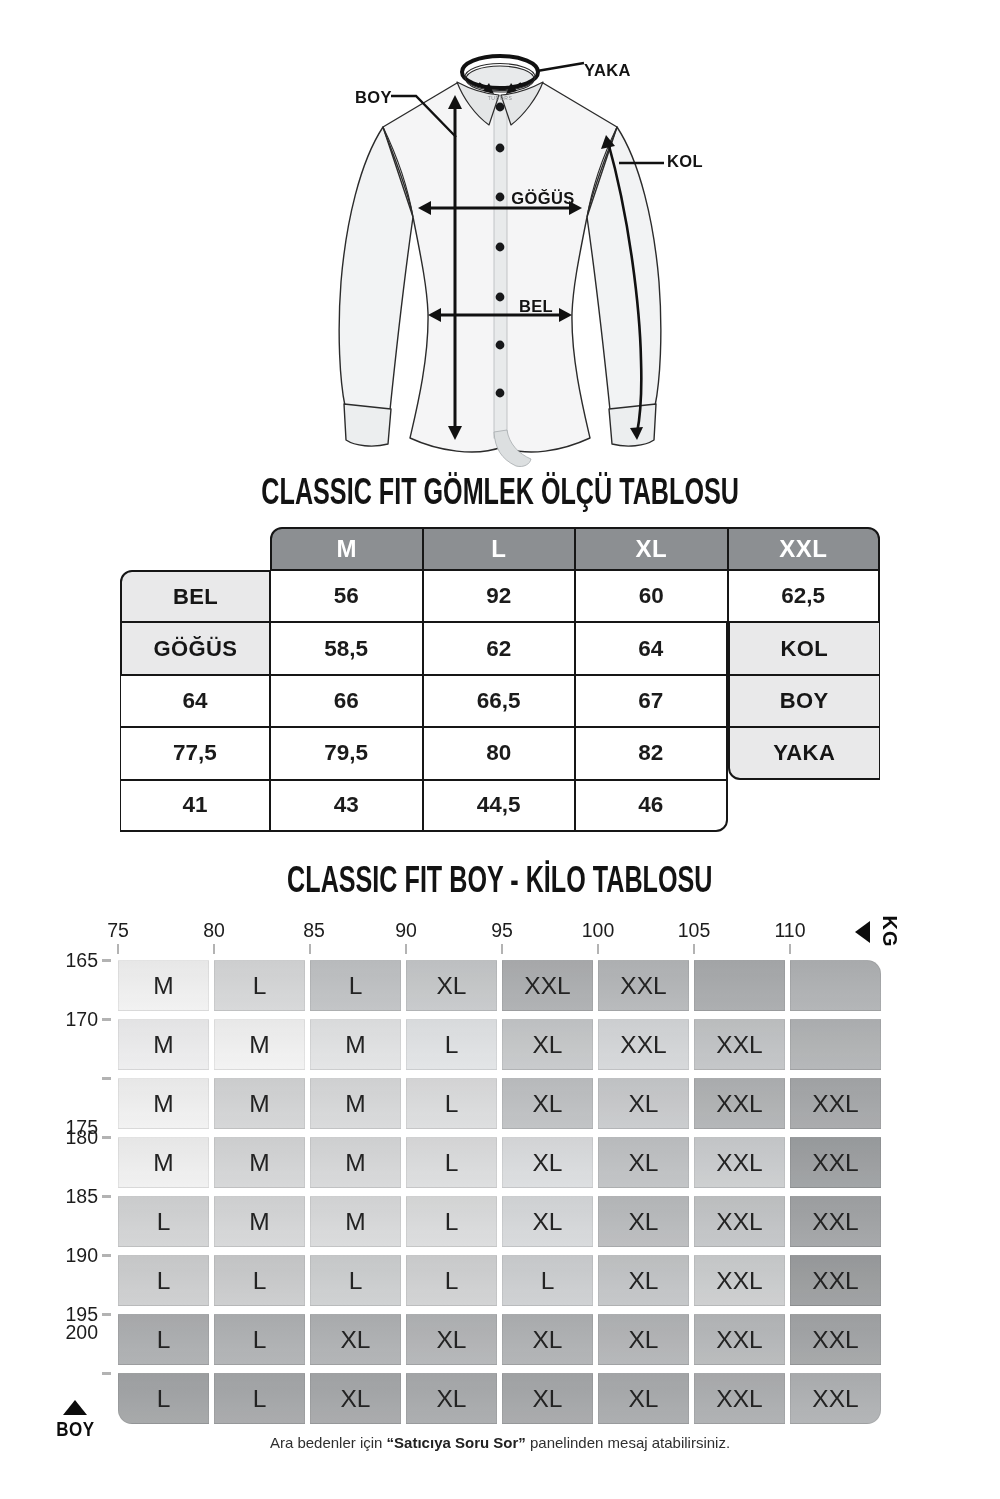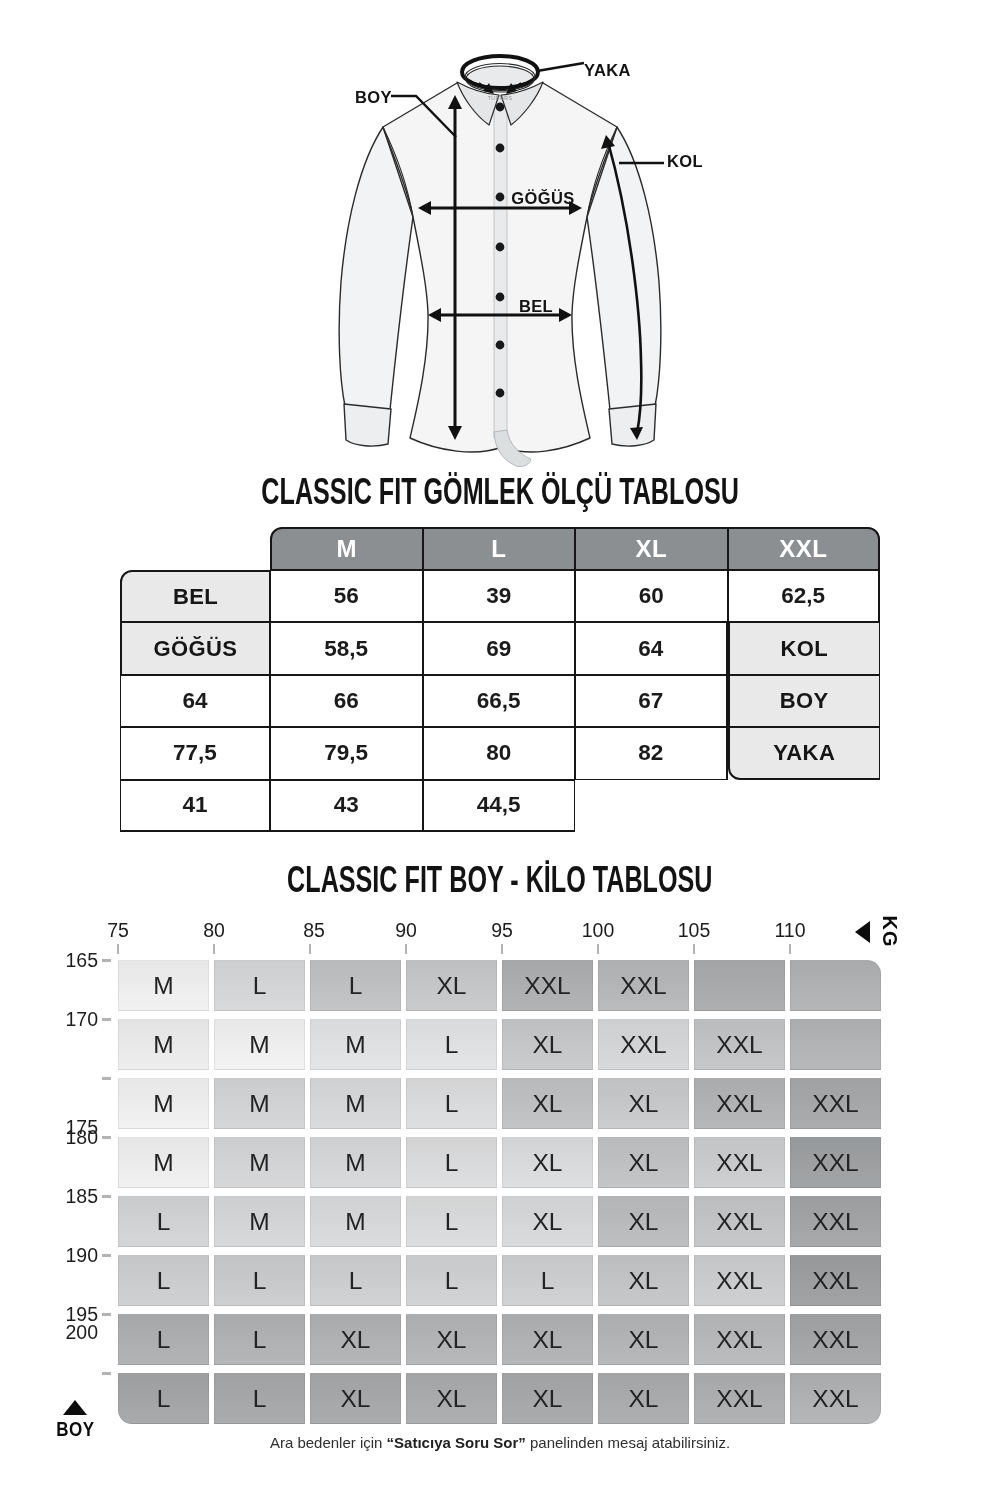--- a/index.html
+++ b/index.html
@@ -151,45 +151,46 @@
 
   <div class="t1">
     <div class="tc corner"></div>
     <div class="tc h bt bl rtl">M</div>
     <div class="tc h bt">L</div>
     <div class="tc h bt">XL</div>
     <div class="tc h bt br rtr">XXL</div>
 
     <div class="tc l bl bt rtl">BEL</div>
     <div class="tc v">56</div>
-    <div class="tc v">39</div>
+    <div class="tc v">92</div>
     <div class="tc v">60</div>
     <div class="tc v br">62,5</div>
 
     <div class="tc l bl">GÖĞÜS</div>
     <div class="tc v">58,5</div>
-    <div class="tc v">69</div>
+    <div class="tc v">62</div>
     <div class="tc v br">64</div>
 
     <div class="tc l bl">KOL</div>
     <div class="tc v">64</div>
     <div class="tc v">66</div>
     <div class="tc v">66,5</div>
     <div class="tc v br">67</div>
 
     <div class="tc l bl">BOY</div>
     <div class="tc v">77,5</div>
     <div class="tc v">79,5</div>
     <div class="tc v">80</div>
     <div class="tc v br">82</div>
 
     <div class="tc l bl bb rbl">YAKA</div>
     <div class="tc v bb">41</div>
     <div class="tc v bb">43</div>
     <div class="tc v bb">44,5</div>
+    <div class="tc v bb br rbr">46</div>
   </div>
 
   <div class="title t2-title">
     <span class="cond">CLASSIC FIT BOY - KİLO TABLOSU</span>
   </div>
 
   <div>
     <div>
         <span class="kg-num" style="left: 96px; top: 919px;">75</span>
         <span class="kg-tick" style="left: 117px; top: 944px;"></span>

